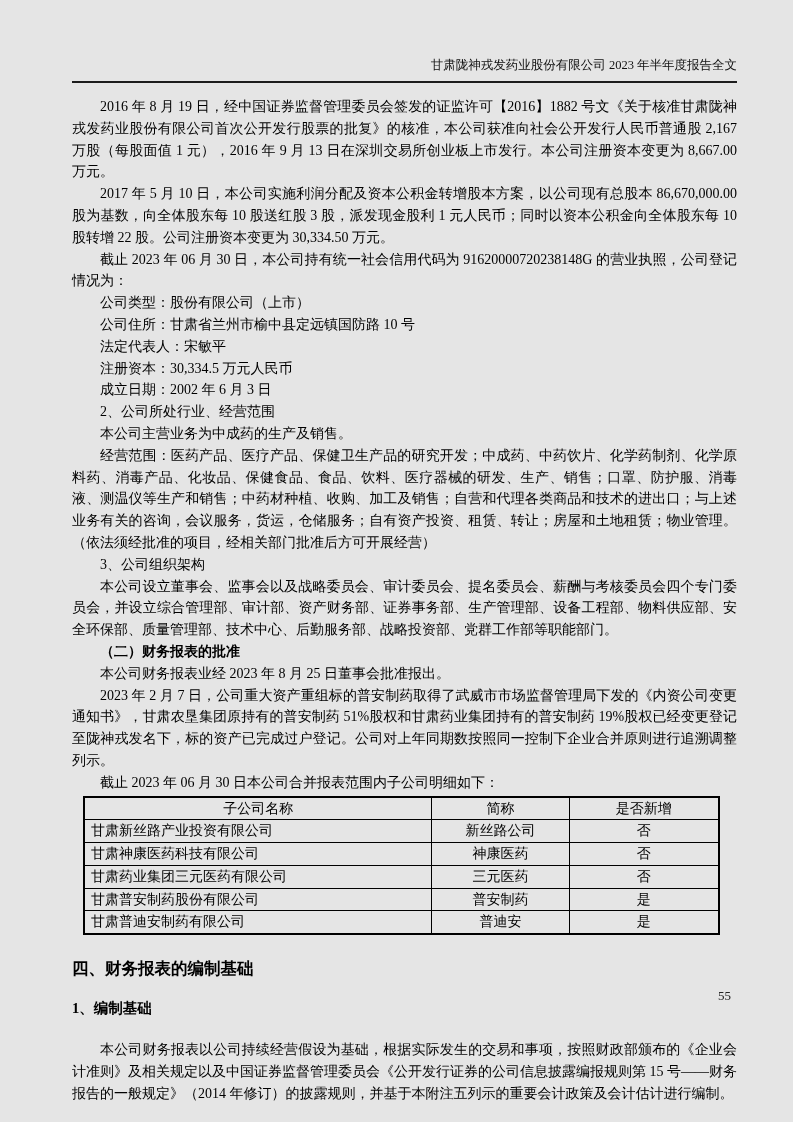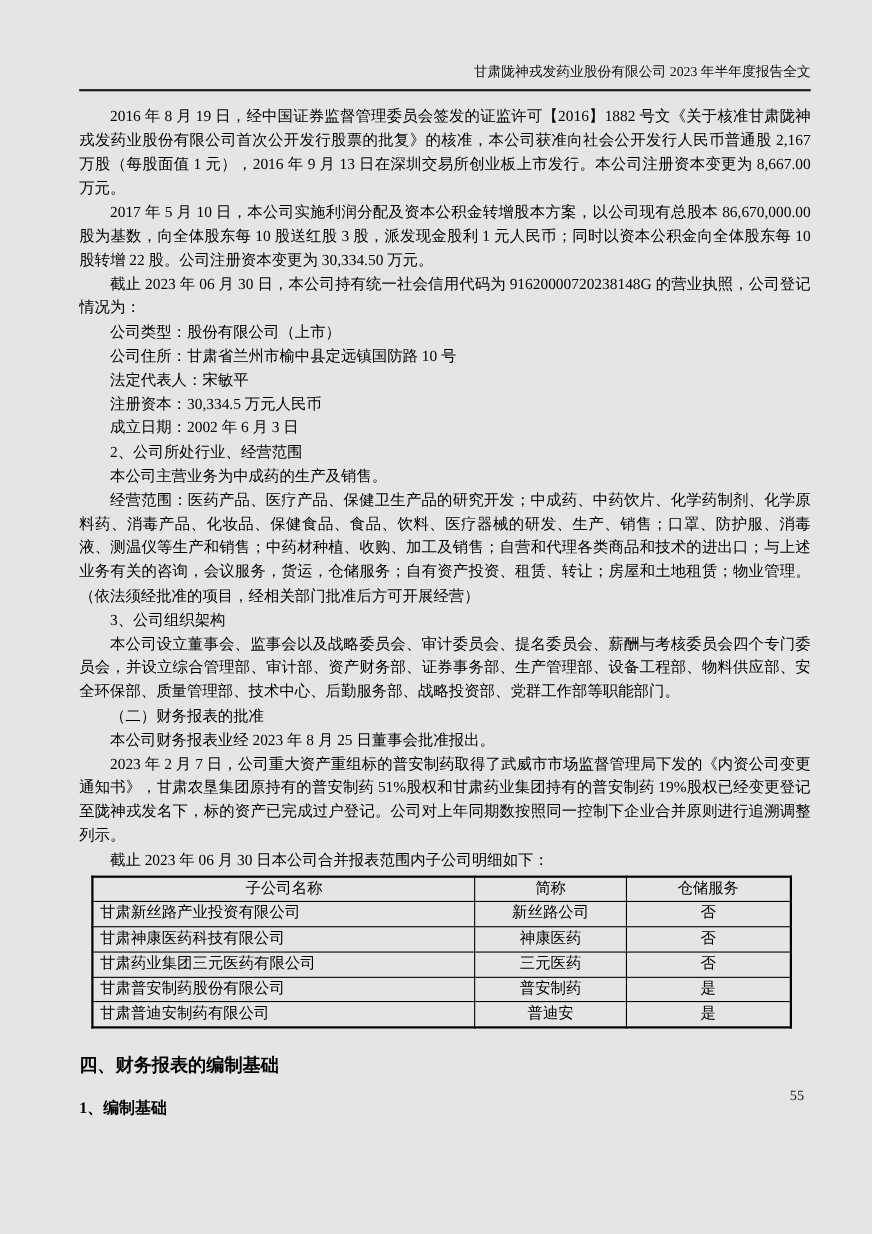--- a/index.html
+++ b/index.html
@@ -31,21 +31,21 @@
     top: 96px;
     left: 72px;
     right: 56px;
     font-size: 14px;
     line-height: 21.8px;
     text-align: justify;
   }
   .para { margin: 0; text-indent: 2em; }
   .info-line { margin: 0; text-indent: 2em; }
   .sub-num-heading { margin: 0; text-indent: 2em; font-weight: normal; font-size: 14px; }
-  .bold-heading { margin: 0; text-indent: 2em; font-weight: normal; font-size: 14px; }
+  .bold-heading { margin: 0; text-indent: 2em; font-weight: bold; font-size: 14px; }
   table.subs {
     border-collapse: collapse;
     width: 637px;
     margin: 2px 16px 0 11px;
     border: 2px solid #000;
     table-layout: fixed;
     font-size: 14px;
   }
   table.subs td, table.subs th {
     border: 1px solid #000;
@@ -117,21 +117,21 @@
     <table class="subs">
       <colgroup>
           <col class="c1">
           <col class="c2">
           <col class="c3">
         </colgroup>
       <tbody>
         <tr>
           <th>子公司名称</th>
           <th>简称</th>
-          <th>仓储服务</th>
+          <th>是否新增</th>
         </tr>
         <tr>
           <td class="name">甘肃新丝路产业投资有限公司</td>
           <td>新丝路公司</td>
           <td>否</td>
         </tr>
         <tr>
           <td class="name">甘肃神康医药科技有限公司</td>
           <td>神康医药</td>
           <td>否</td>
@@ -149,17 +149,18 @@
         <tr>
           <td class="name">甘肃普迪安制药有限公司</td>
           <td>普迪安</td>
           <td>是</td>
         </tr>
       </tbody>
     </table>
 
     <p class="h-main">四、财务报表的编制基础</p>
     <p class="h-sub">1、编制基础</p>
+    <p class="para">本公司财务报表以公司持续经营假设为基础，根据实际发生的交易和事项，按照财政部颁布的《企业会计准则》及相关规定以及中国证券监督管理委员会《公开发行证券的公司信息披露编报规则第 15 号——财务报告的一般规定》（2014 年修订）的披露规则，并基于本附注五列示的重要会计政策及会计估计进行编制。</p>
   </div>
 
   <div class="page-number">55</div>
 
 </div>
 
 </body></html>

